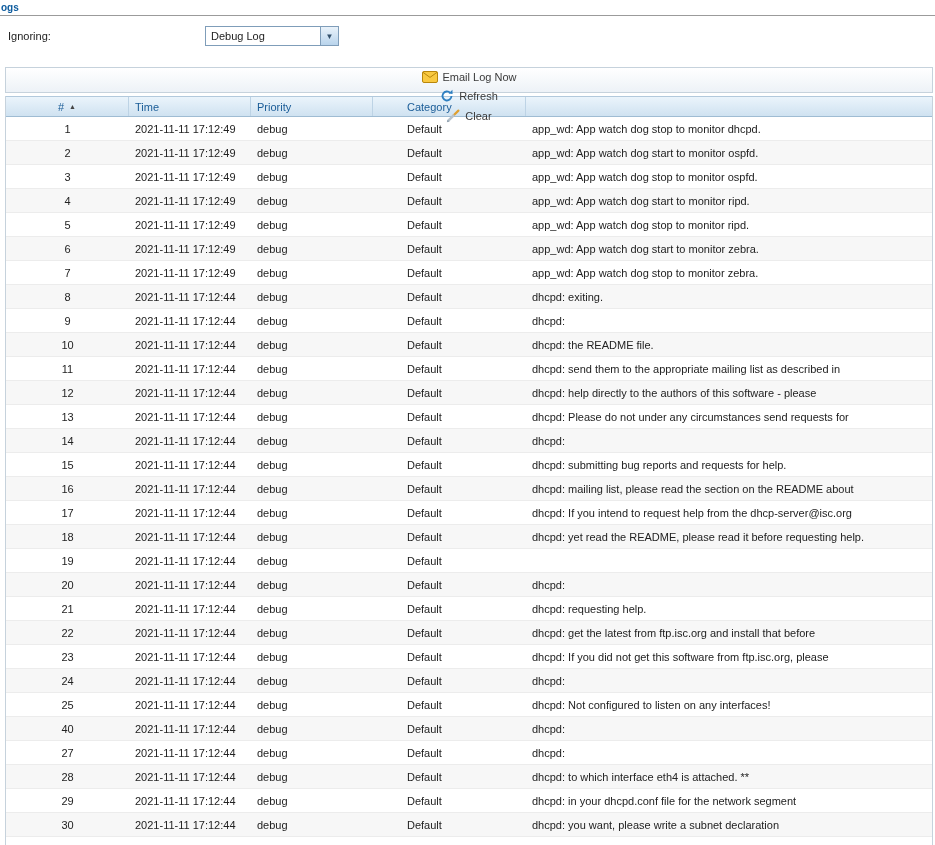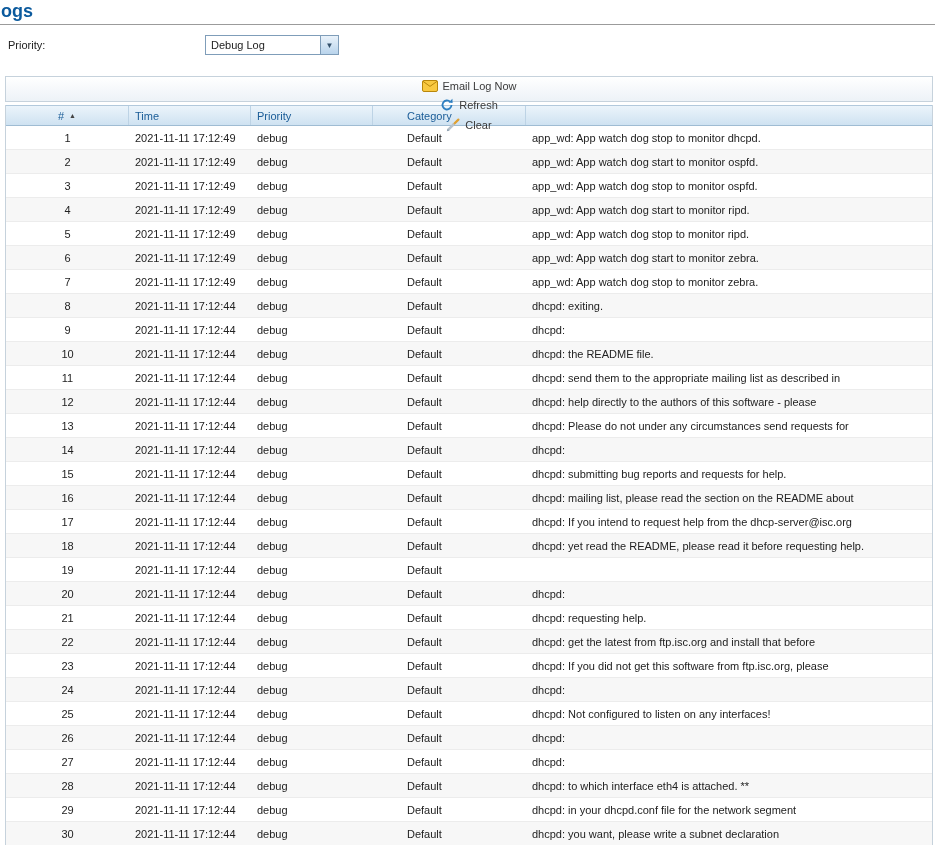--- a/index.html
+++ b/index.html
@@ -4,21 +4,21 @@
 <style>
   * { box-sizing: border-box; }
   html, body { margin: 0; padding: 0; }
   body {
     width: 935px; height: 845px; overflow: hidden;
     background: #ffffff;
     font-family: "Liberation Sans", sans-serif;
     font-size: 11px; color: #222;
   }
   .title-bar { padding: 1px 0 2px 1px; border-bottom: 1px solid #9b9b9b; }
-  .page-title { color: #0b5a9d; font-weight: bold; font-size: 18px; }
+  .page-title { color: #0b5a9d; font-weight: bold; font-size: 10px; }
 
   .category-row { display: flex; align-items: center; margin: 9px 0 0 8px; height: 22px; }
   .category-label { width: 197px; }
   .combo { width: 134px; height: 20px; border: 1px solid #7f9db9; display: flex; background: #fff; }
   .combo-text { flex: 1; padding: 3px 5px 0 5px; white-space: nowrap; overflow: hidden; }
   .combo-btn {
     width: 18px; border-left: 1px solid #7f9db9;
     background: linear-gradient(#e9f2fa, #b9d4ec);
     display: flex; align-items: center; justify-content: center;
     color: #33506b; font-size: 8px; cursor: pointer;
@@ -57,21 +57,21 @@
   .cell.c0 { text-align: center; padding-left: 0; }
 </style>
 </head>
 <body>
 
 <div class="title-bar">
   <span class="page-title">ogs</span>
 </div>
 
 <div class="category-row">
-  <span class="category-label">Priority:</span>
+  <span class="category-label">Ignoring:</span>
   <div class="combo">
     <span class="combo-text">Debug Log</span>
     <span class="combo-btn">▼</span>
   </div>
 </div>
 
 <div class="toolbar">
   <div class="tb-btn">
     <span class="tb-icon">
       <svg width="16" height="12" viewBox="0 0 16 12">
@@ -284,21 +284,21 @@
         <div class="cell c4">dhcpd:</div>
       </div>
       <div class="trow">
         <div class="cell c0">25</div>
         <div class="cell c1">2021-11-11 17:12:44</div>
         <div class="cell c2">debug</div>
         <div class="cell c3">Default</div>
         <div class="cell c4">dhcpd: Not configured to listen on any interfaces!</div>
       </div>
       <div class="trow alt">
-        <div class="cell c0">26</div>
+        <div class="cell c0">40</div>
         <div class="cell c1">2021-11-11 17:12:44</div>
         <div class="cell c2">debug</div>
         <div class="cell c3">Default</div>
         <div class="cell c4">dhcpd:</div>
       </div>
       <div class="trow">
         <div class="cell c0">27</div>
         <div class="cell c1">2021-11-11 17:12:44</div>
         <div class="cell c2">debug</div>
         <div class="cell c3">Default</div>

